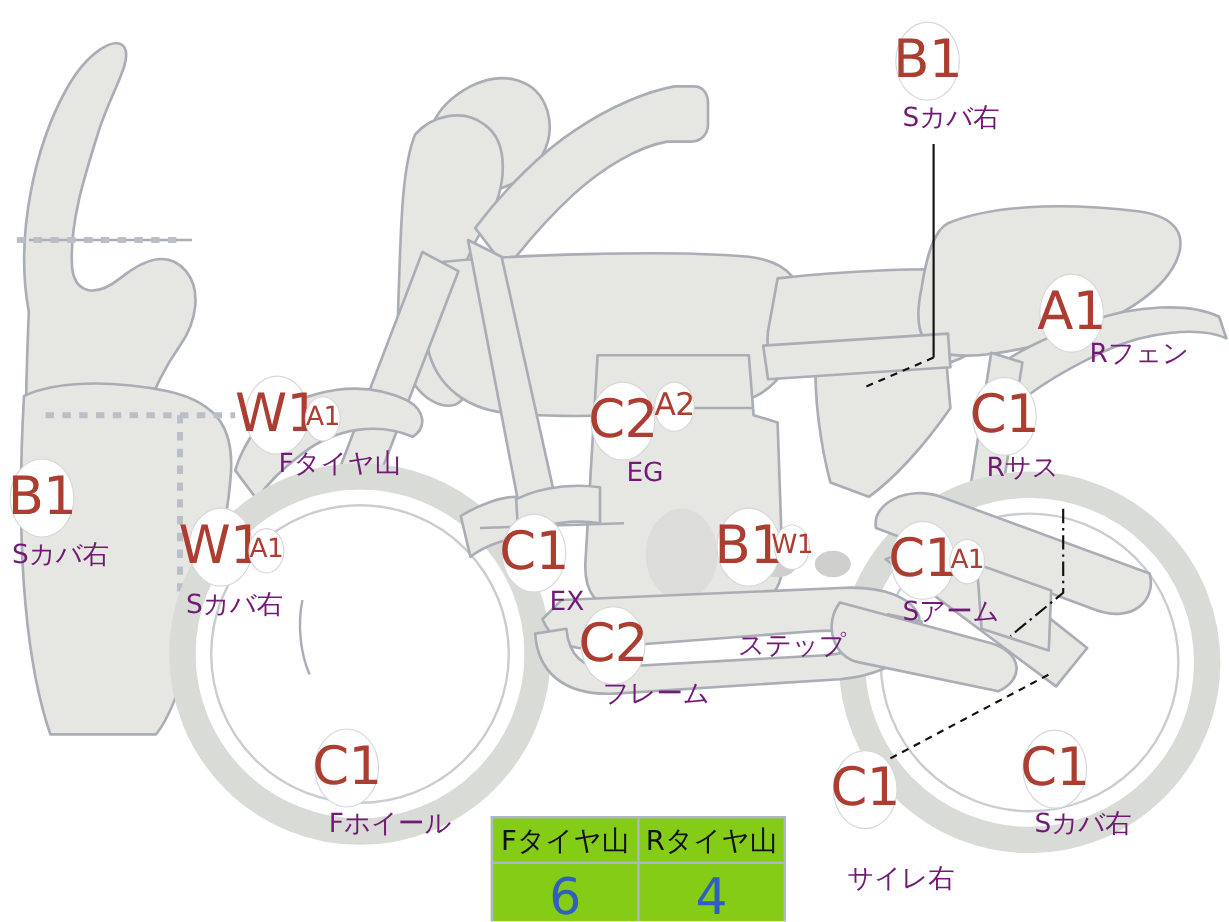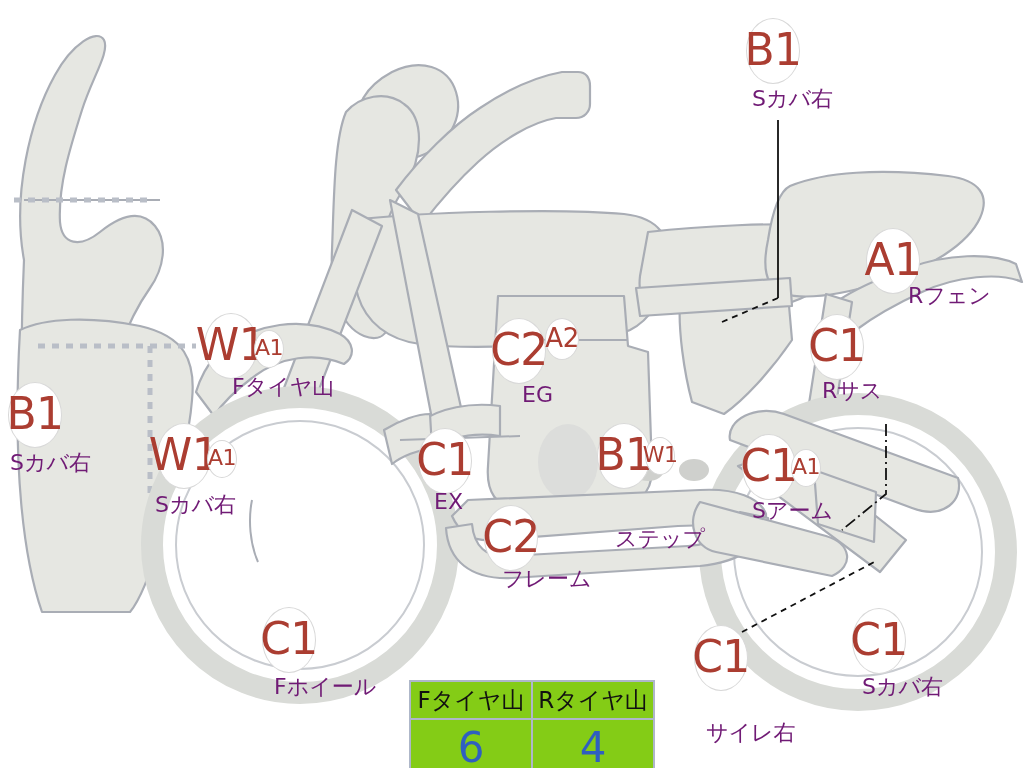--- a/index.html
+++ b/index.html
@@ -226,21 +226,21 @@
   <div class="caption" style="left:155px; top:494px;">Sカバ右</div>
 
   <div class="badge big" style="left:204px; top:313px;">W1</div>
   <div class="badge tiny" style="left:254px; top:330px;">A1</div>
   <div class="caption" style="left:232px; top:376px;">Fタイヤ山</div>
 
   <div class="badge big" style="left:262px; top:607px;">C1</div>
   <div class="caption" style="left:274px; top:676px;">Fホイール</div>
 
   <div class="badge big" style="left:418px; top:428px;">C1</div>
-  <div class="caption" style="left:434px; top:491px;text-align:center;">EX</div>
+  <div class="caption" style="left:458px; top:491px;text-align:center;">EX</div>
 
   <div class="badge big" style="left:492px; top:318px;">C2</div>
   <div class="badge small" style="left:545px; top:318px;">A2</div>
   <div class="caption" style="left:522px; top:384px;">EG</div>
 
   <div class="badge big" style="left:484px; top:505px;">C2</div>
   <div class="caption" style="left:502px; top:568px;">フレーム</div>
 
   <div class="badge big" style="left:597px; top:423px;">B1</div>
   <div class="badge tiny" style="left:645px; top:437px;">W1</div>

